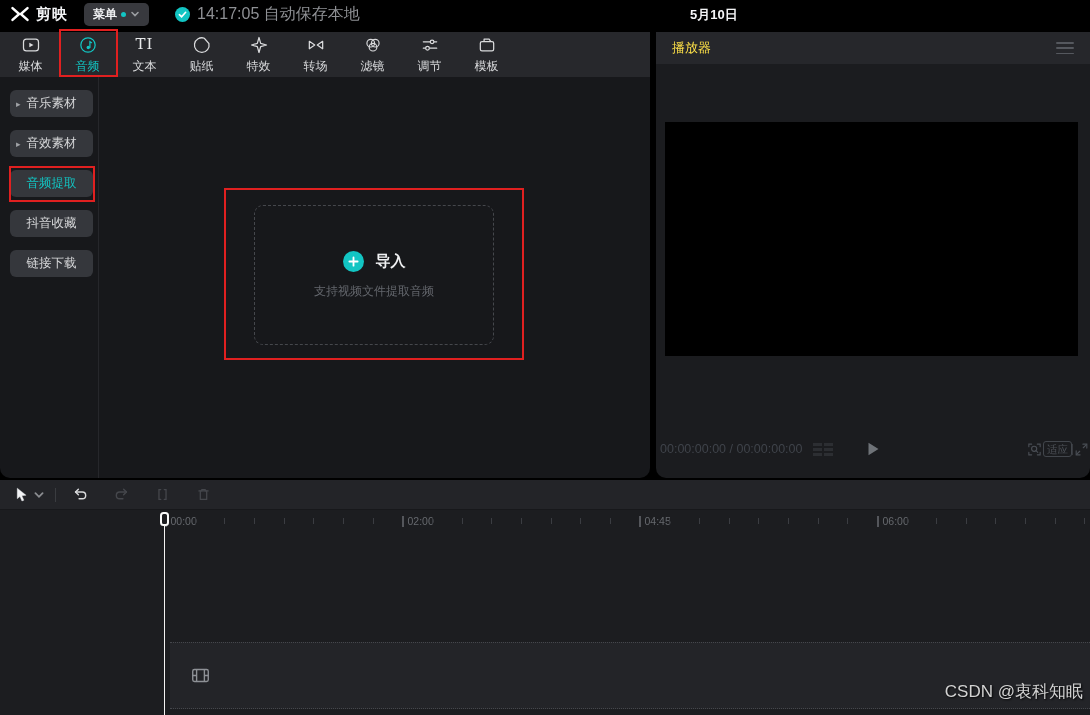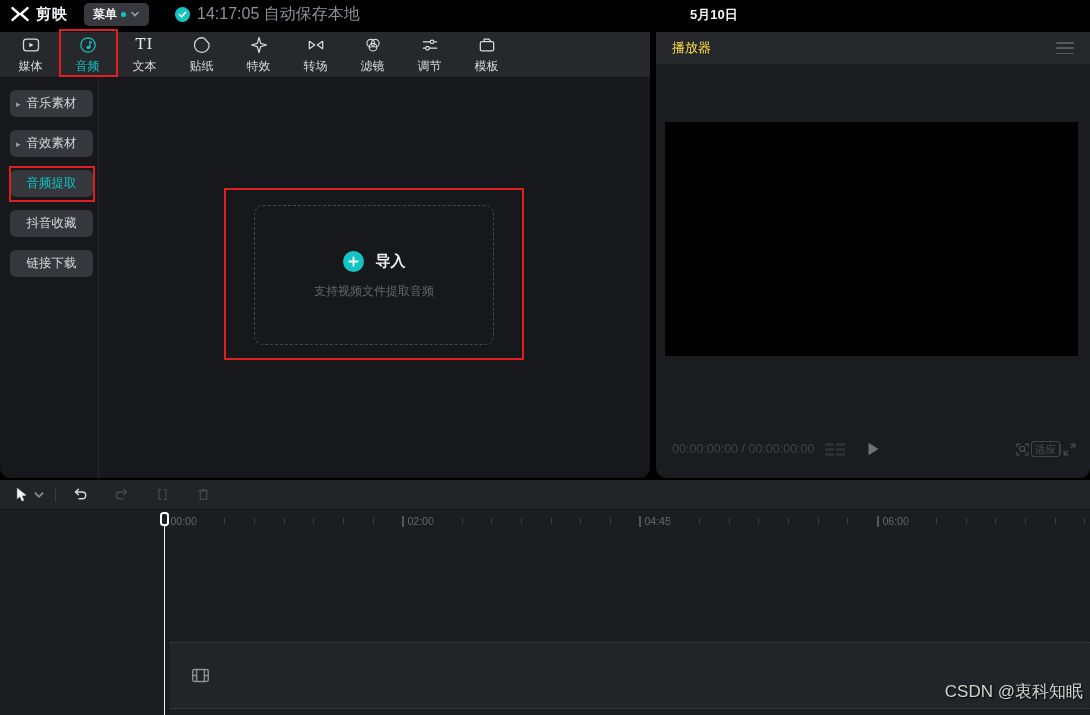--- a/index.html
+++ b/index.html
@@ -86,21 +86,21 @@
   .player-header {
     height: 32px; background: #26272b; display: flex; align-items: center;
     justify-content: space-between; padding: 0 16px;
   }
   .player-title { font-size: 13px; color: #fde047; }
   .hamburger { width: 18px; height: 12px; display: flex; flex-direction: column; justify-content: space-between; cursor: pointer; }
   .hamburger span { display: block; height: 1.5px; background: #55585e; border-radius: 1px; }
   .video-area { position: absolute; left: 9px; top: 90px; width: 413px; height: 234px; background: #000; }
   .player-controls {
     position: absolute; left: 0; right: 0; top: 404px; height: 26px;
-    display: flex; align-items: center; padding: 0 12px;
+    display: flex; align-items: center; padding: 0 0;
   }
   .timecode { font-size: 12.5px; color: #3f434a; margin-left: 4px; white-space: nowrap; }
   .frame-grid { display: grid; grid-template-columns: 9px 9px; gap: 2px; margin-left: 10px; cursor: pointer; }
   .frame-grid span { display: block; height: 3px; background: #2c2e32; }
   .play-btn { position: absolute; left: 50%; transform: translateX(-50%); width: 16px; height: 16px; color: #6f7378; cursor: pointer; }
   .player-right { margin-left: auto; display: flex; align-items: center; color: #4a4e55; text-align: right; }
   .pr-icon { width: 17px; height: 17px; cursor: pointer; }
   .fit-btn {
     font-size: 10.5px; color: #4d5157; border: 1px solid #42464c; border-radius: 3px;
     padding: 1px 3px; cursor: pointer; line-height: 1.2;

